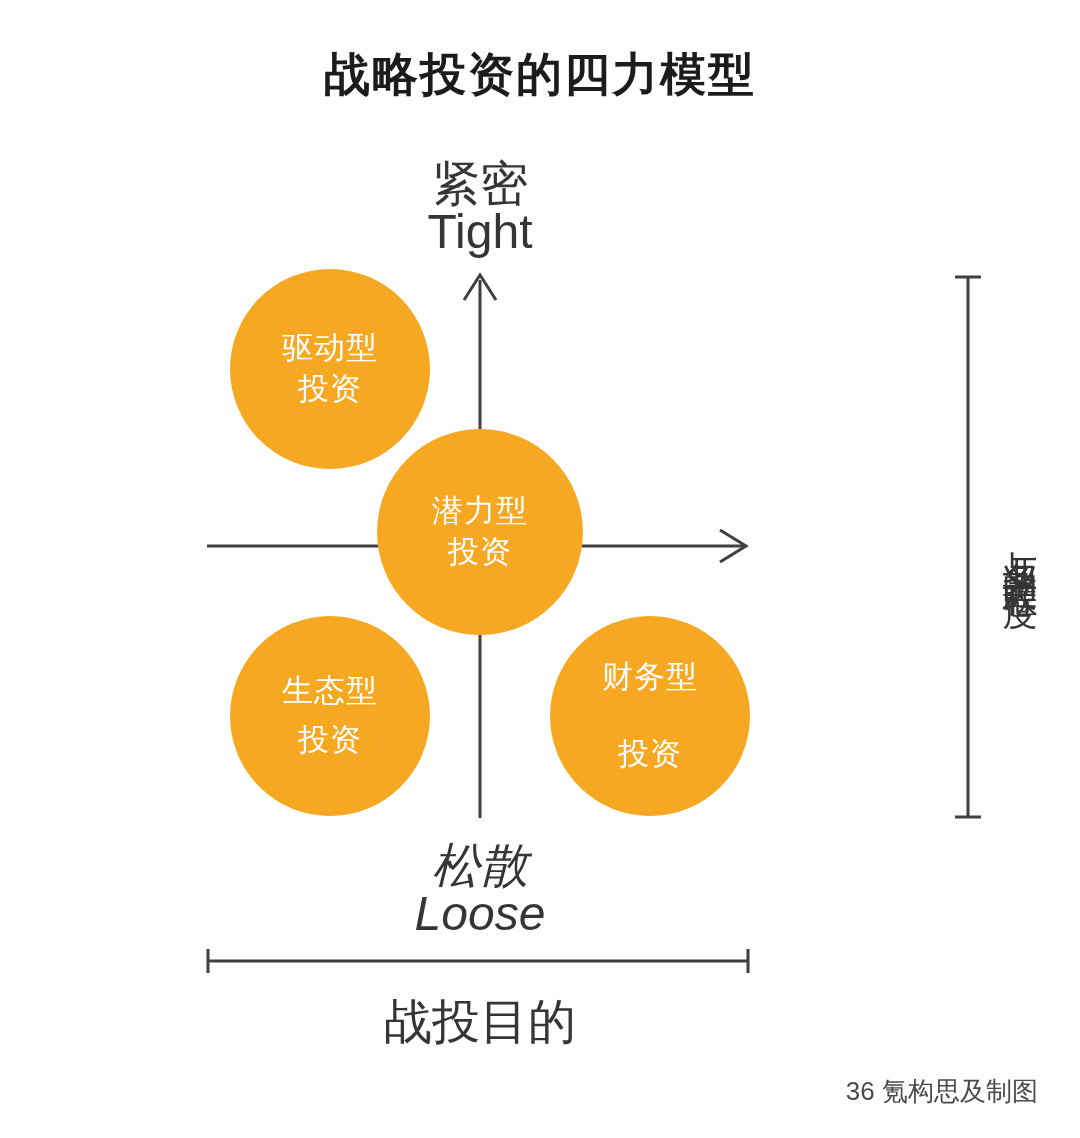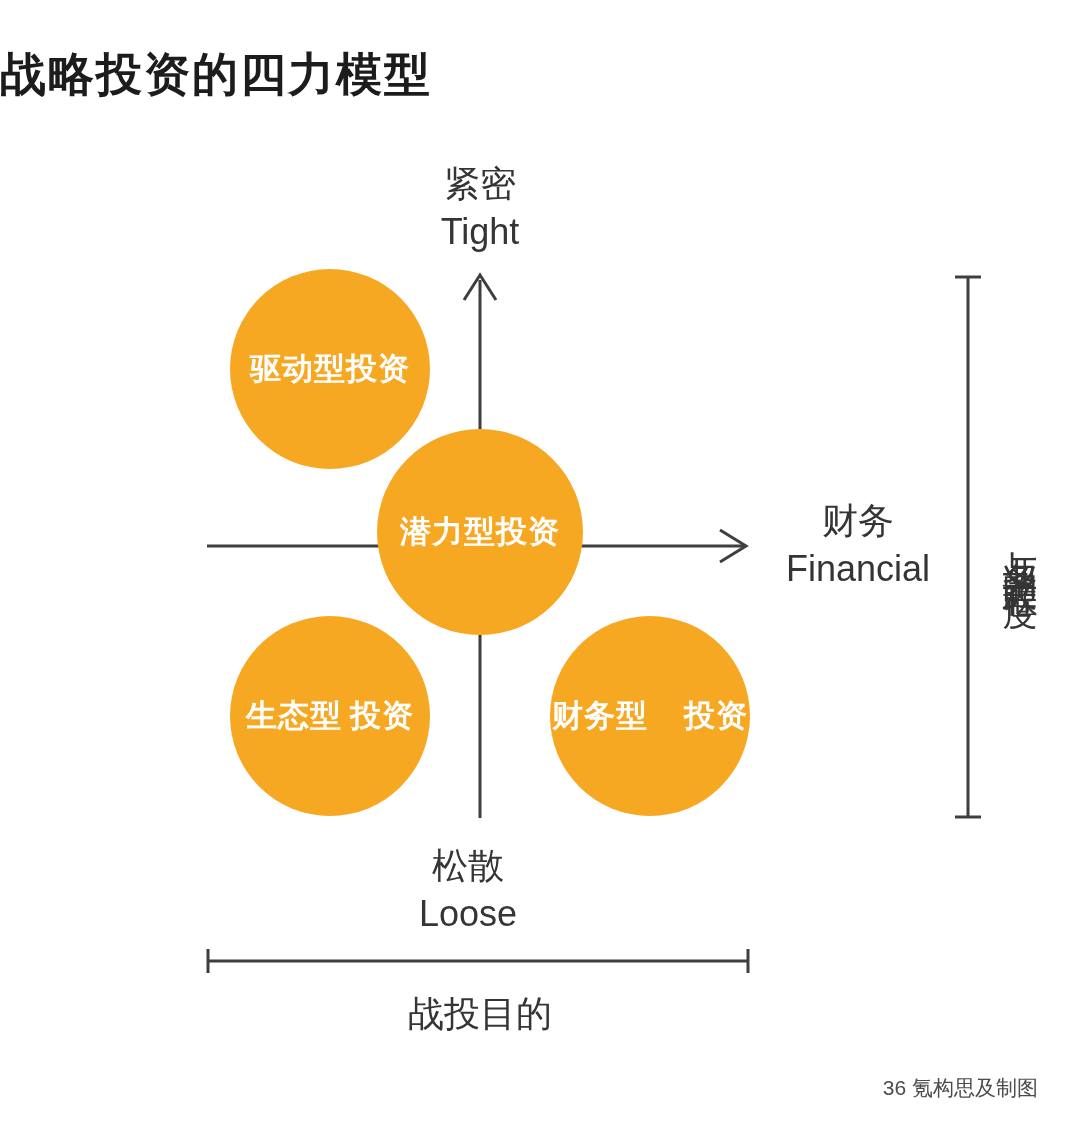--- a/index.html
+++ b/index.html
@@ -9,56 +9,55 @@
     height: 1138px;
     background: #ffffff;
     font-family: "Liberation Sans", "DejaVu Sans", sans-serif;
     color: var(--text, #353535);
     overflow: hidden;
   }
   .title {
     position: absolute;
     top: 44px; left: 0; width: 100%;
     margin: 0;
-    text-align: left;
+    text-align: center;
     font-size: 46px;
     font-weight: 700;
     color: #1c1c1c;
     letter-spacing: 2px;
   }
   svg.lines { position: absolute; left: 0; top: 0; z-index: 1; }
   svg.lines line, svg.lines polyline {
     stroke: var(--line, #3F3F3F);
     stroke-width: 3;
     fill: none;
     stroke-linecap: butt;
   }
   .bubble {
     position: absolute;
     width: 200px; height: 200px;
     border-radius: 50%;
     background: var(--circle-fill, #F7A823);
     color: var(--circle-text, #ffffff);
     display: flex;
-    flex-direction: row;
-    align-items: center;
+    flex-direction: column;
     justify-content: center;
     font-size: 31px;
-    font-weight: 700;
+    font-weight: 400;
     line-height: 1.32;
     letter-spacing: 1px;
     text-align: center;
     z-index: 2;
   }
   .bubble.center { width: 206px; height: 206px; }
   .axis-label {
     position: absolute;
     transform: translateX(-50%);
     text-align: center;
-    font-size: 36px;
+    font-size: 48px;
     line-height: 48px;
     color: var(--text, #353535);
     white-space: nowrap;
     z-index: 3;
   }
   .vertical-label {
     position: absolute;
     left: 996px;
     top: 277px;
     height: 540px;
@@ -69,29 +68,29 @@
     text-orientation: upright;
     font-size: 35px;
     letter-spacing: 6px;
     color: var(--text, #353535);
     z-index: 3;
   }
   .bottom-bracket-label {
     position: absolute;
     left: 480px; top: 990px;
     transform: translateX(-50%);
-    font-size: 36px;
+    font-size: 48px;
     color: var(--text, #353535);
     white-space: nowrap;
     z-index: 3;
   }
   .credit {
     position: absolute;
     right: 42px; top: 1074px;
-    font-size: 21px;
+    font-size: 26px;
     color: #4b4b4b;
     white-space: nowrap;
     z-index: 3;
   }
 </style>
 </head>
 <body>
 
 <div class="canvas">
 
@@ -112,30 +111,26 @@
     <line x1="208" y1="961" x2="748" y2="961"></line>
     <line x1="208" y1="949" x2="208" y2="973"></line>
     <line x1="748" y1="949" x2="748" y2="973"></line>
   </svg>
 
   <div class="axis-label" style="left:480px; top:160px;">
     <div>紧密</div>
     <div>Tight</div>
   </div>
 
-  <div class="axis-label" style="left:468px; top:842px;">
+  <div class="axis-label" style="left:480px; top:842px;font-style:italic;">
     <div>松散</div>
     <div>Loose</div>
   </div>
 
 
-  <div class="axis-label" style="left:858px; top:497px;">
-    <div>财务</div>
-    <div>Financial</div>
-  </div>
 
   <div class="bubble" style="left:230px; top:269px;">
     <span>驱动型</span>
     <span>投资</span>
   </div>
 
   <div class="bubble center" style="left:377px; top:429px;">
     <span>潜力型</span>
     <span>投资</span>
   </div>

